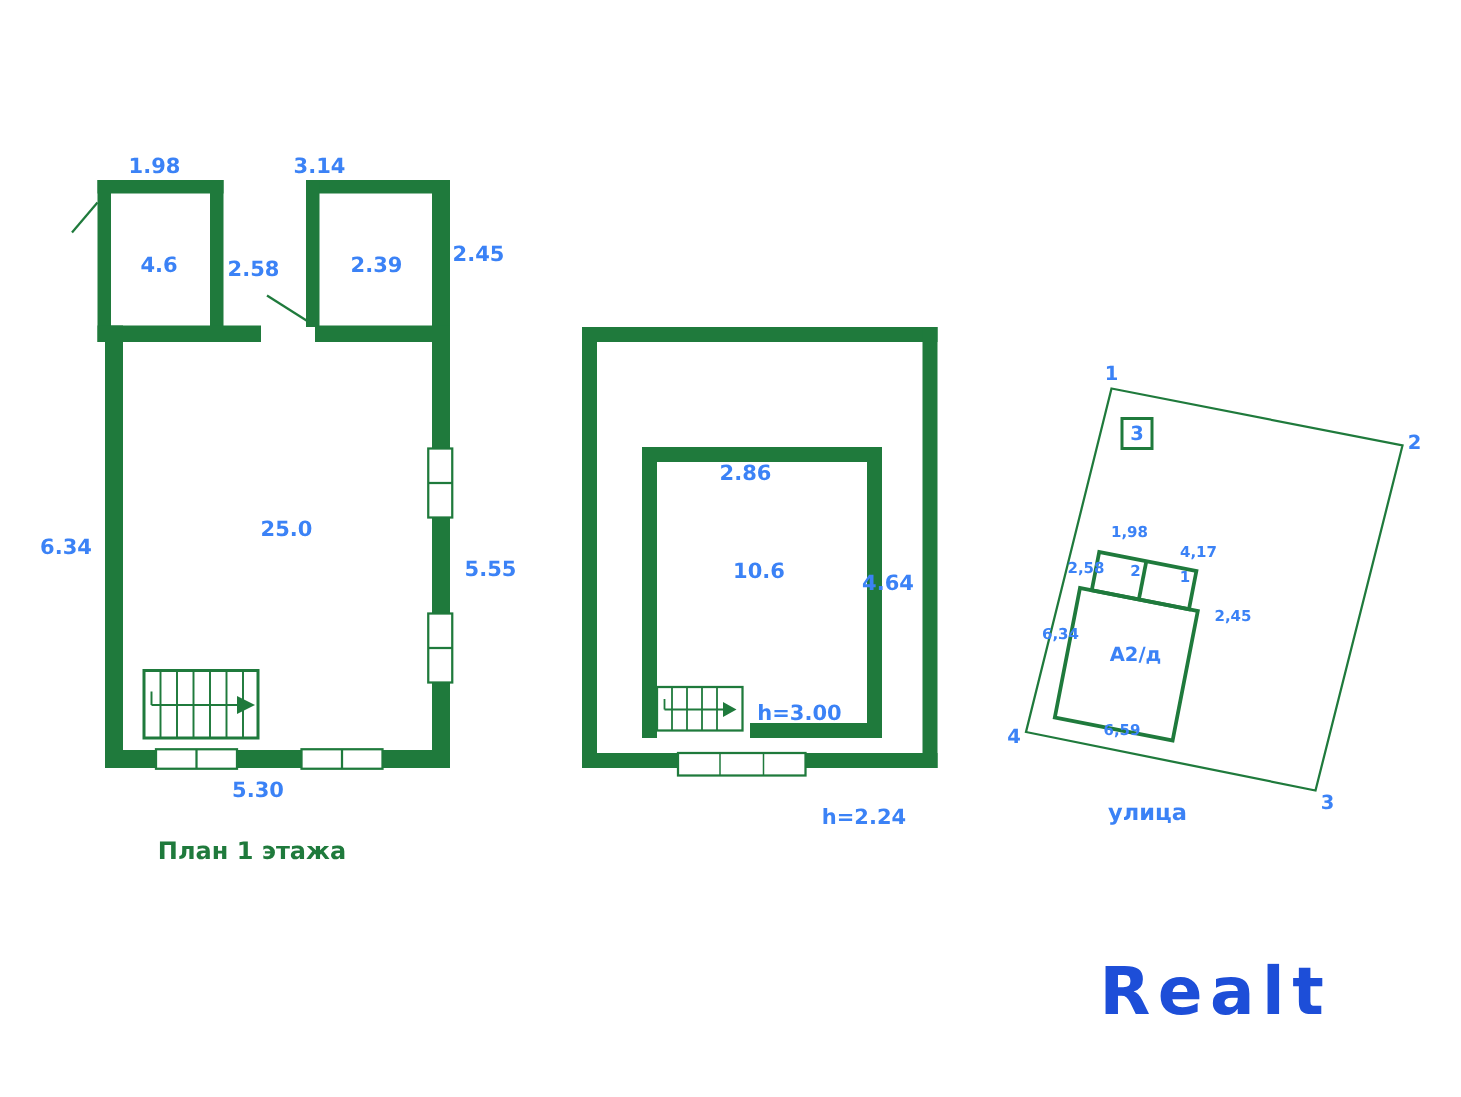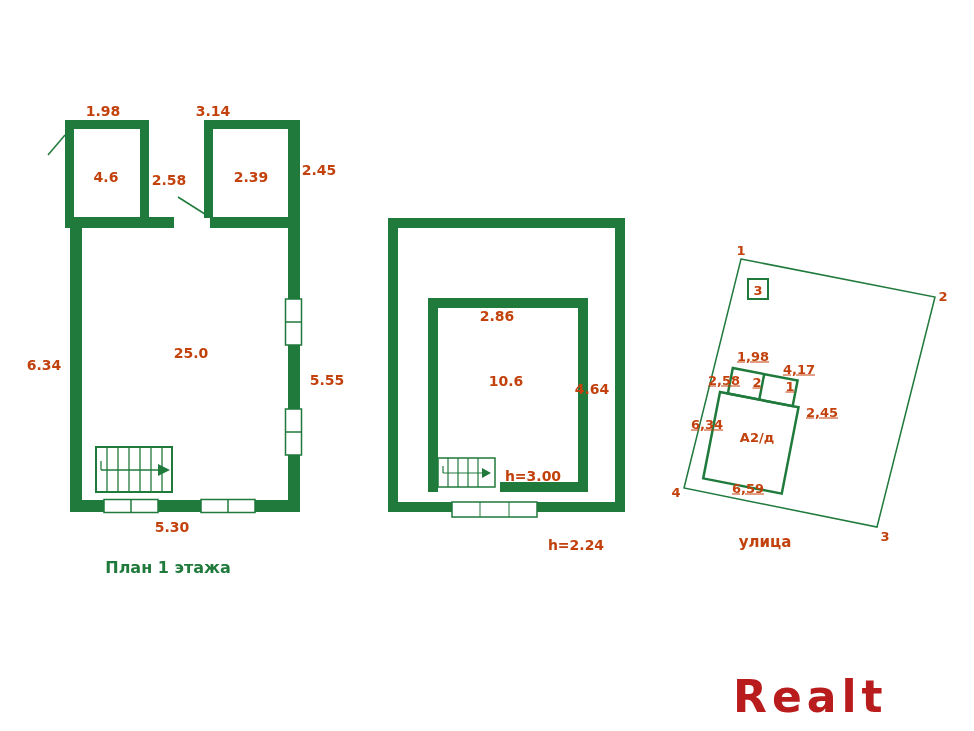--- a/index.html
+++ b/index.html
@@ -3,35 +3,34 @@
 <meta charset="utf-8">
 <style>
   html,body{margin:0;padding:0;background:#ffffff;}
   .stage{
     position:relative;width:974px;height:731px;background:#ffffff;overflow:hidden;
     font-family:"DejaVu Sans","Liberation Sans",sans-serif;
   }
   .stage svg{position:absolute;left:0;top:0;}
   .lbl{
     position:absolute;transform:translate(-50%,-50%);
-    font-weight:700;font-size:14px;color:#c2410c;white-space:nowrap;line-height:1;
+    font-weight:700;font-size:14px;color:#3b82f6;white-space:nowrap;line-height:1;
   }
-  .lbl-sm{font-size:13px;text-decoration:underline;}
+  .lbl-sm{font-size:10px;}
   .lbl-corner{font-size:13px;}
   .lbl-bold13{font-size:13px;}
   .plan-title{
     position:absolute;transform:translate(-50%,-50%);
     font-weight:700;font-size:16px;color:#1f7a3c;white-space:nowrap;
   }
   .street{font-size:15px;}
   .watermark{
     position:absolute;left:733px;top:636px;
-    font-weight:700;font-size:44px;letter-spacing:5px;color:#b91c1c;
+    font-weight:700;font-size:44px;letter-spacing:5px;color:#1d4ed8;
     font-family:"DejaVu Sans","Liberation Sans",sans-serif;
-    margin-top:35px;
   }
 </style>
 </head>
 <body>
 
 <div class="stage">
 
   <svg width="974" height="731" viewBox="0 0 974 731">
 
     <g>

